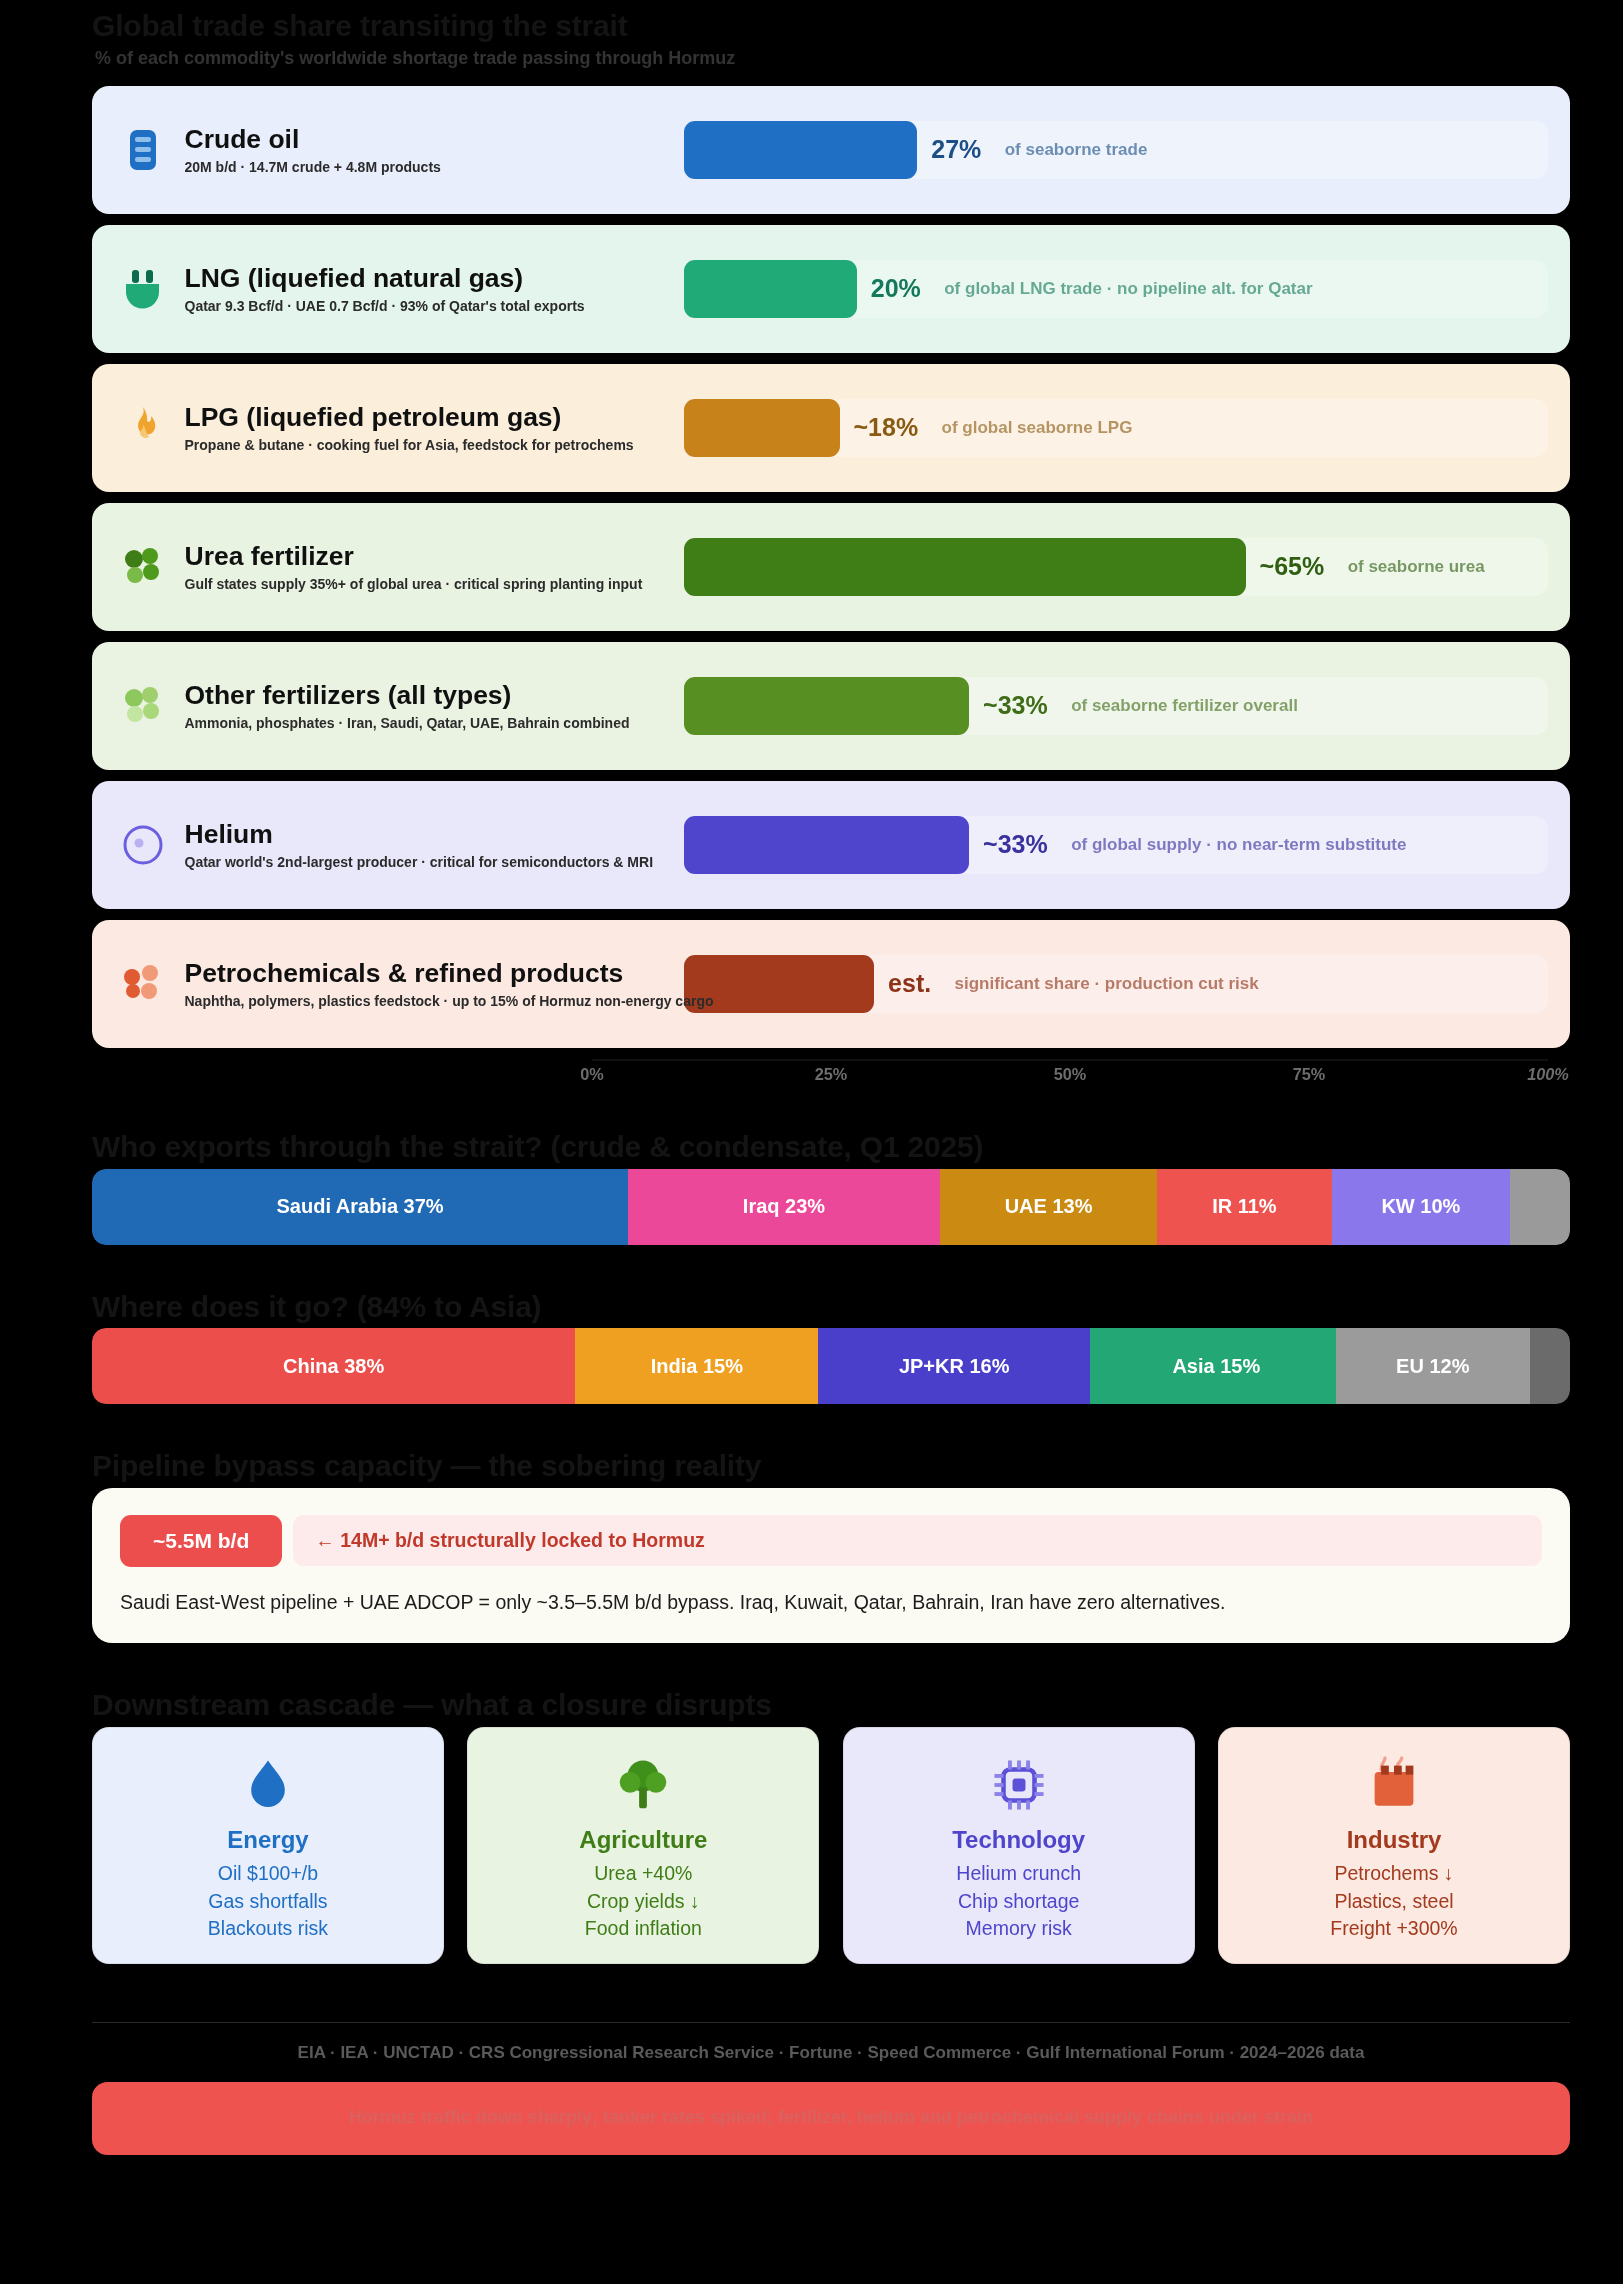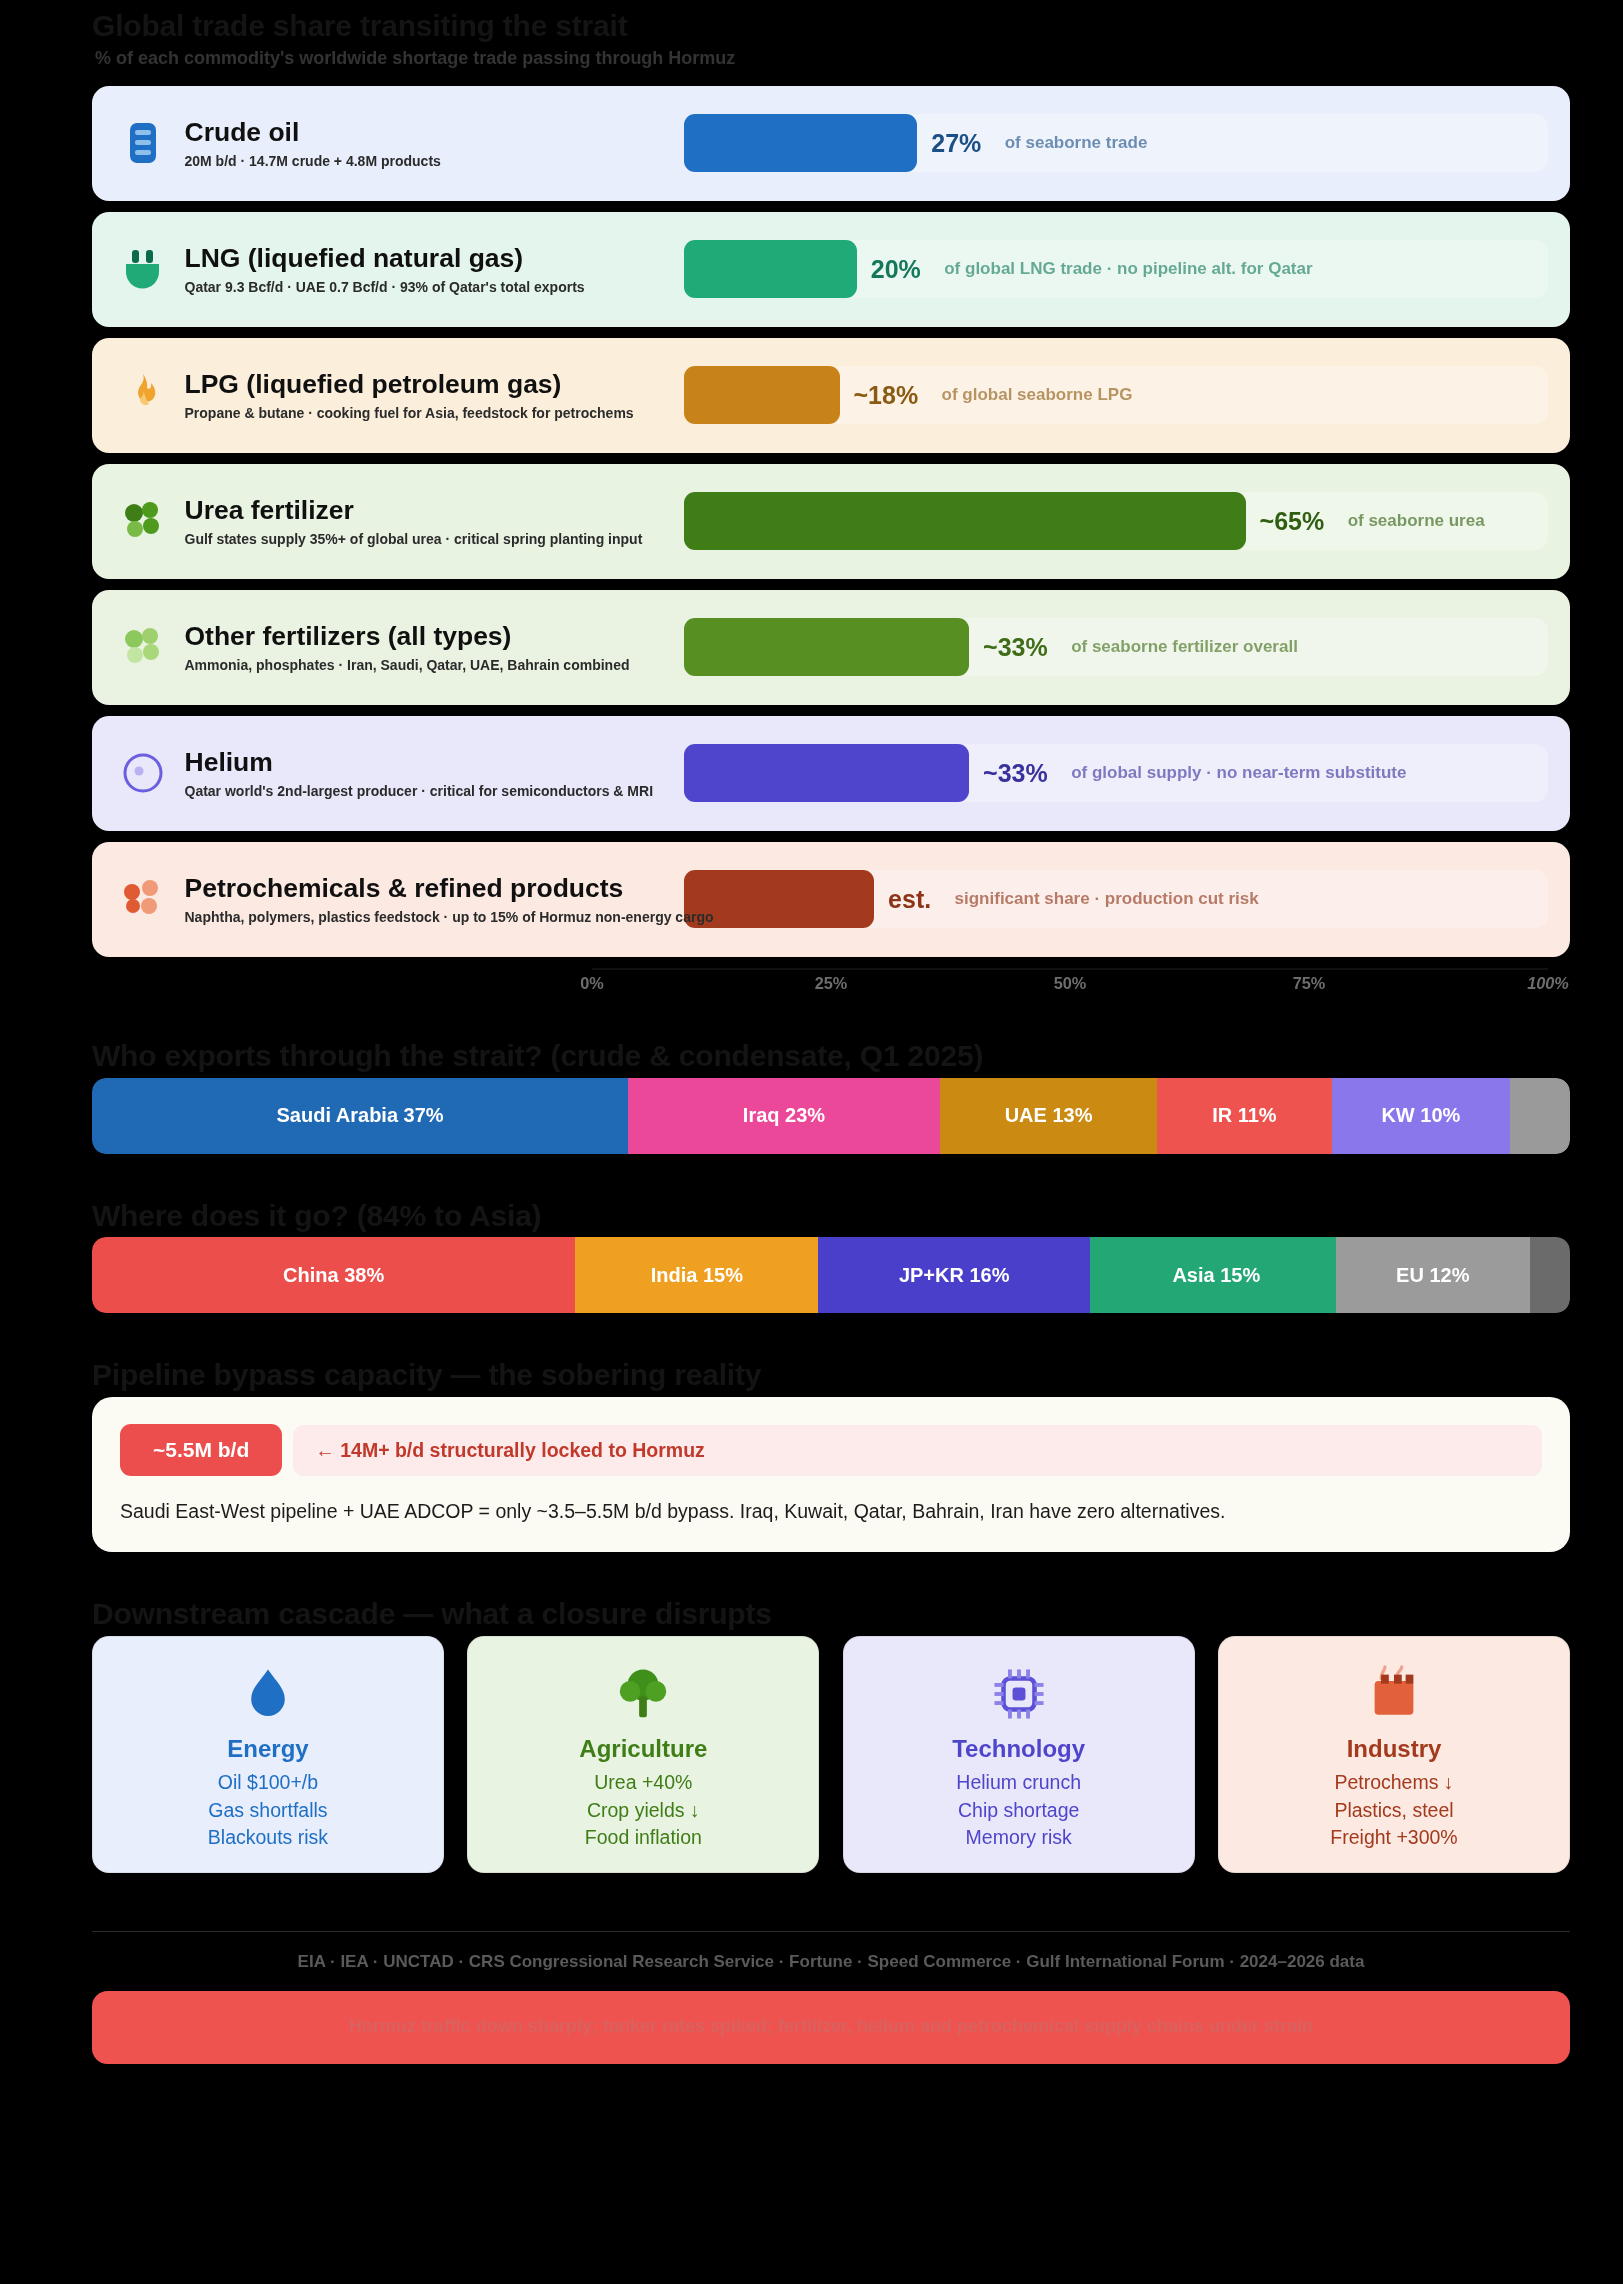--- a/index.html
+++ b/index.html
@@ -32,21 +32,21 @@
   }
   .h-top { padding-top: 9.3px; }
 
   
   .cards {
     margin: 0 54px 0 92px;
   }
   .card {
     position: relative;
     border-radius: 17px;
-    height: 115px;
+    height: 128px;
     margin-bottom: 11px;
     padding: 12px 22px;
     display: flex;
     align-items: center;
     overflow: visible;
   }
   .card .icon-box {
     width: 58px;
     height: 58px;
     flex: 0 0 58px;
@@ -172,21 +172,21 @@
 
   
   .panel {
     margin: 0 54px 0 92px;
     background: #fbfaf3;
     border-radius: 20px;
     padding: 26.5px 28px 28px 28px;
   }
   .panel-row {
     display: flex;
-    align-items: flex-end;
+    align-items: flex-start;
     gap: 0;
   }
   .chip {
     background: #ec4d4d;
     color: #ffffff;
     font-size: 21px;
     font-weight: 700;
     border-radius: 11px;
     padding: 14px 33px;
     white-space: nowrap;

